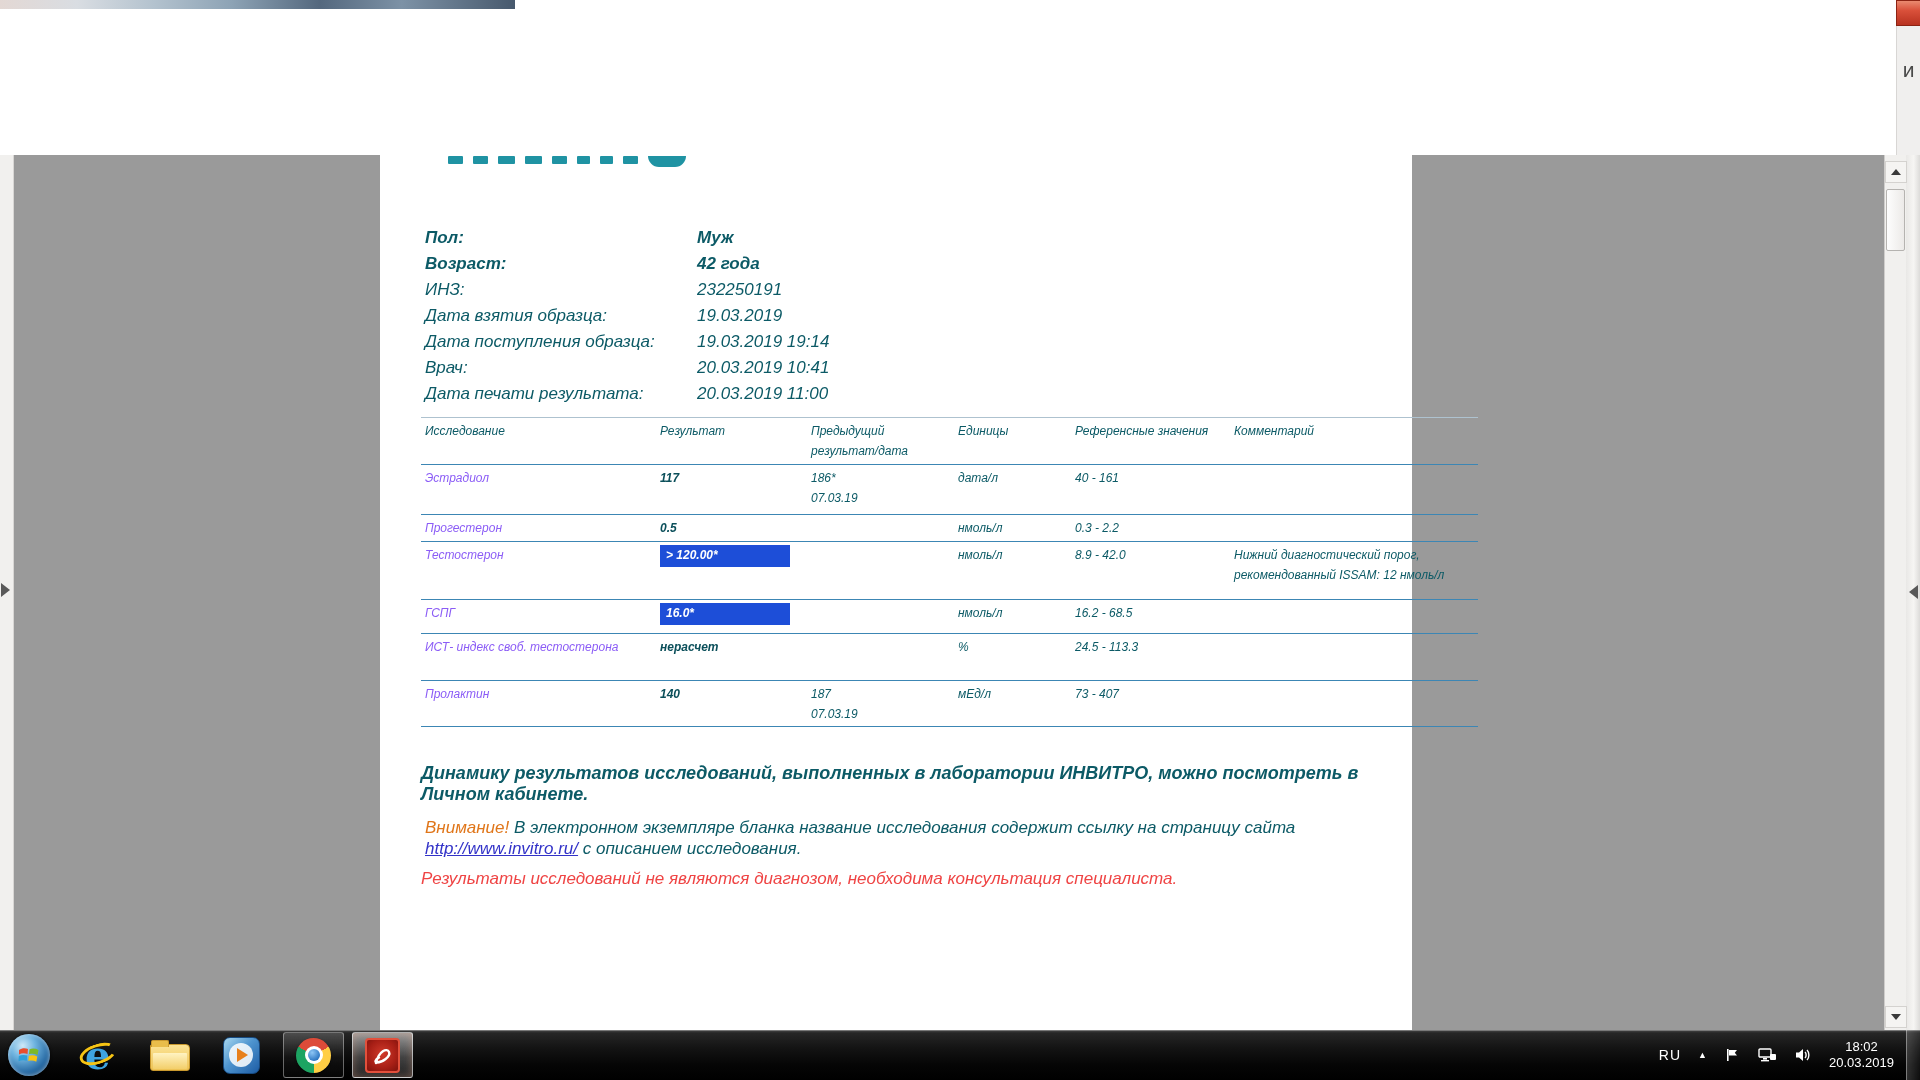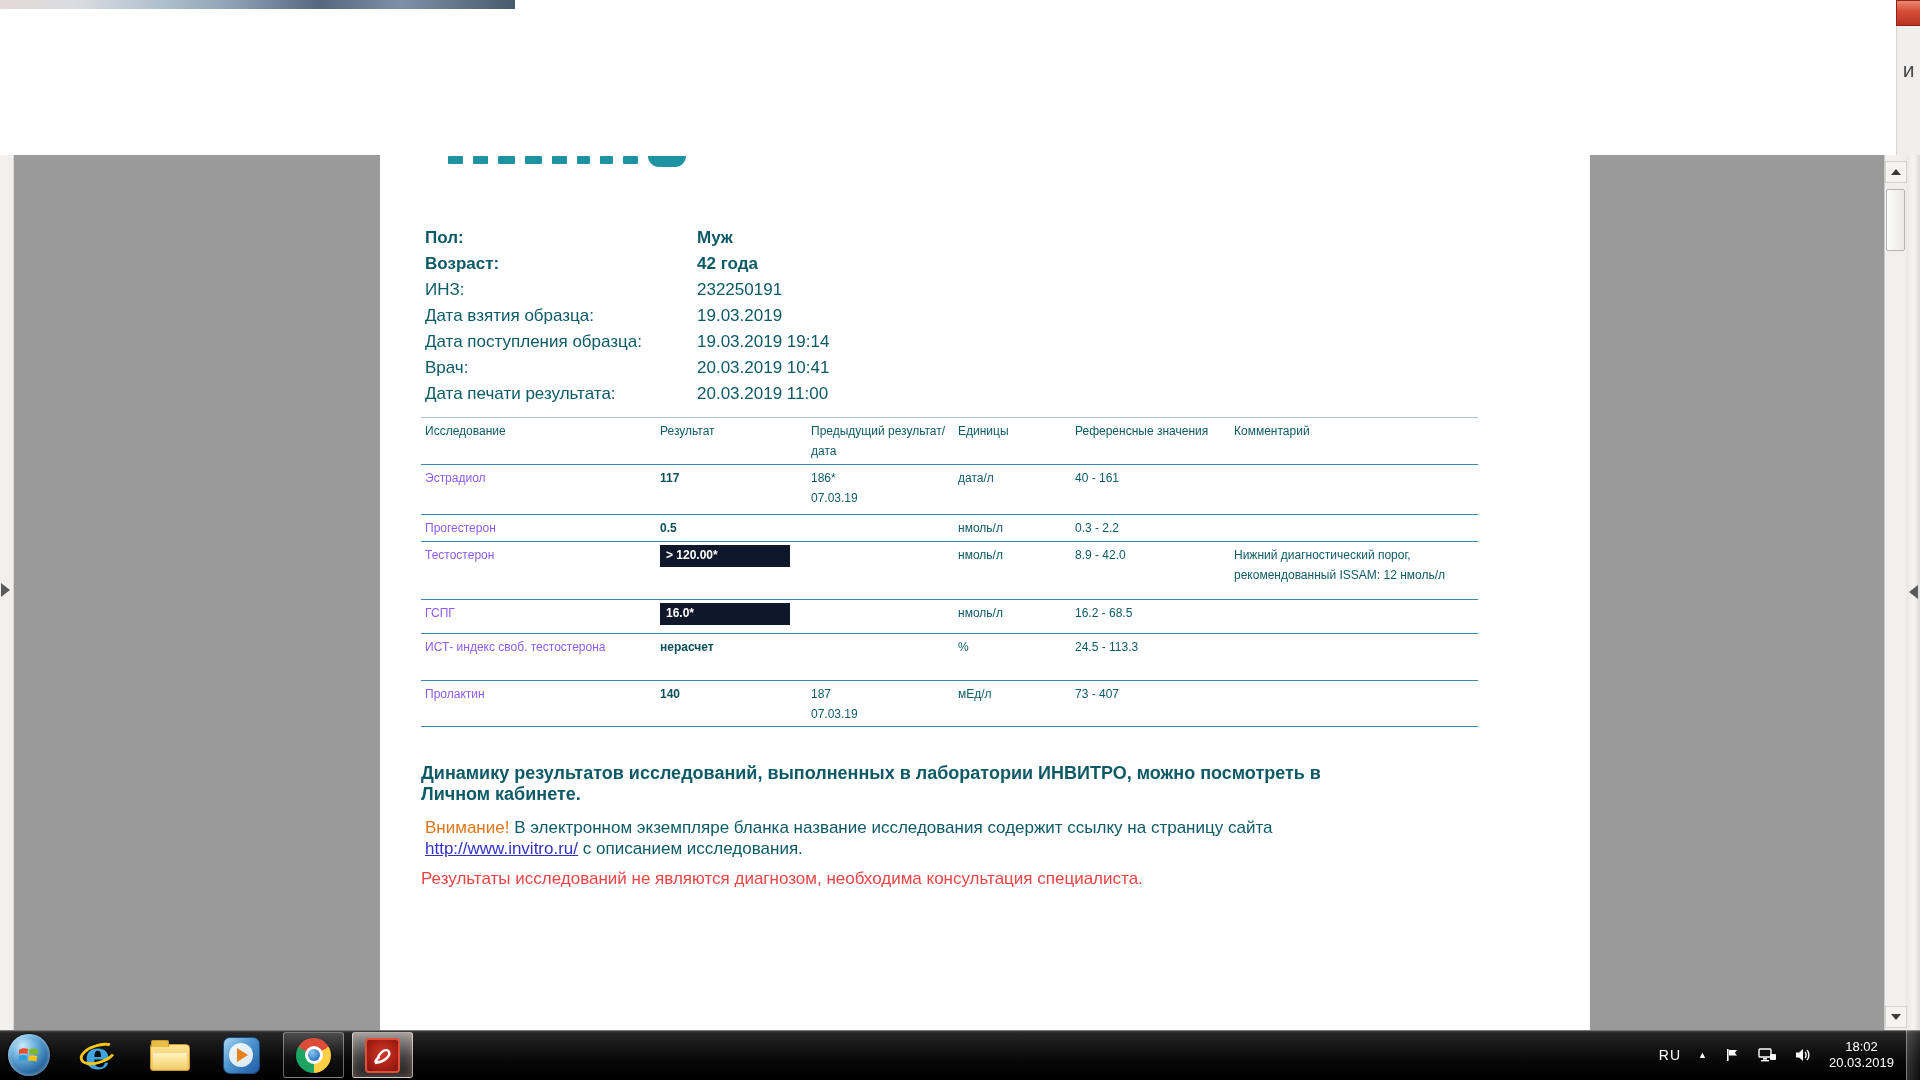--- a/index.html
+++ b/index.html
@@ -34,40 +34,40 @@
   .sb-btn { position:absolute; left:0; width:22px; height:22px; background:#f5f4f2;
     border:1px solid #d4d2cf; display:flex; align-items:center; justify-content:center; cursor:pointer; }
   .sb-btn.up { top:6px; }
   .sb-btn.down { bottom:2px; }
   .tri-up { width:0;height:0;border-left:5px solid transparent;border-right:5px solid transparent;border-bottom:6px solid #3a3a3a; }
   .tri-down { width:0;height:0;border-left:5px solid transparent;border-right:5px solid transparent;border-top:6px solid #3a3a3a; }
   .sb-thumb { position:absolute; left:1px; top:34px; width:19px; height:62px;
     background:linear-gradient(90deg,#fdfdfd,#eceae8); border:1px solid #b5b3b0; border-radius:2px; cursor:pointer; }
 
   
-  .page { position:absolute; left:380px; top:155px; width:1210px; height:875px; background:#ffffff;
-          color:#0c5a66; font-size:17px; }
+  .page { position:absolute; left:380px; top:155px; width:1032px; height:875px; background:#ffffff;
+          color:#0c5a66; font-size:17px;font-style:italic; }
 
   .logo-frag { position:absolute; left:68px; top:1px; display:flex; align-items:flex-start; }
   .logo-dash { background:#1f93a3; height:8px; width:15px; margin-right:10px; border-radius:1px; }
   .logo-bowl { background:#1f93a3; height:11px; width:38px; border-radius:0 0 20px 20px; }
 
   .patient { position:absolute; left:45px; top:70px; line-height:26px; }
   .p-row .p-label { display:inline-block; width:272px; }
   .p-row.bold { font-weight:bold; }
 
   table.lab { position:absolute; left:41px; top:262px; width:1057px; border-collapse:collapse;
               table-layout:fixed; font-size:12px; line-height:20px; }
   table.lab td, table.lab th { vertical-align:top; text-align:left; font-weight:normal; padding:3px 6px 0 4px; }
   tr.hdr th { border-top:1px solid #aec2cf; border-bottom:1px solid #3c86b4; height:47px; }
   tr.r { border-bottom:1px solid #3c86b4; }
   tr.r1{height:50px;} tr.r2{height:27px;} tr.r3{height:58px;} tr.r4{height:34px;} tr.r5{height:47px;} tr.r6{height:46px;}
   .test-name { color:#8b5cf6; text-decoration:none; cursor:pointer; }
   .res { font-weight:bold; color:#0b4f5a; }
-  .res-box { display:inline-block; width:130px; background:#0f172a; color:#ffffff;
+  .res-box { display:inline-block; width:130px; background:#1d4ed8; color:#ffffff;
              font-weight:bold; padding:0 21px 2px 6px; }
   .comment-cell { padding-right:14px; }
 
   .fn1 { position:absolute; left:41px; top:578px; }
   .para-bold { position:absolute; left:41px; top:608px; font-size:18px; font-weight:bold; line-height:21px; }
   .attention { position:absolute; left:45px; top:662px; line-height:21px; }
   .attn-label { color:#e0761a; }
   .attn-link { color:#3232c8; text-decoration:underline; cursor:pointer; }
   .orange-note { position:absolute; left:41px; top:714px; color:#ef4444;text-align:right; }
 

